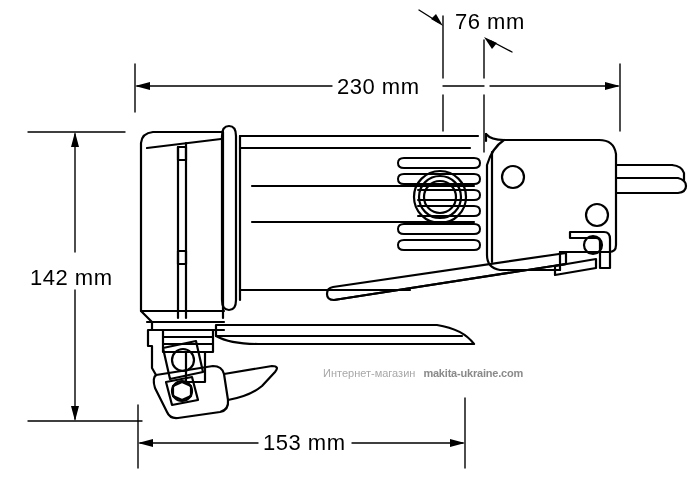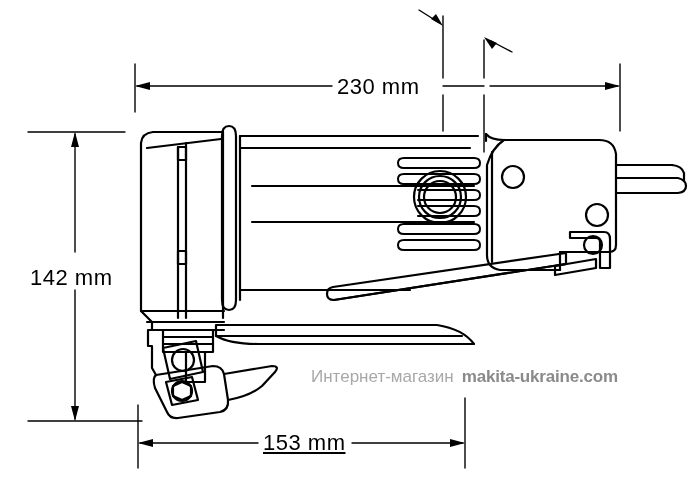--- a/index.html
+++ b/index.html
@@ -30,29 +30,29 @@
     position: absolute;
     font-family: "Liberation Sans", sans-serif;
     font-size: 22px;
     color: #000000;
     white-space: nowrap;
     letter-spacing: 0.5px;
   }
   #label-230 { left: 337px; top: 74px; text-align: right; }
   #label-76  { left: 455px; top: 9px; }
   #label-142 { left: 30px;  top: 265px; text-align: right; }
-  #label-153 { left: 263px; top: 430px; text-decoration: underline; }
+  #label-153 { left: 263px; top: 430px; }
 
   .watermark {
     position: absolute;
-    left: 311px;
+    left: 323px;
     top: 367px;
     white-space: nowrap;
     font-family: "Liberation Sans", sans-serif;
-    font-size: 17px;
+    font-size: 11px;
   }
   .wm-shop {
     color: #a8a8a8;
     font-weight: normal;
   }
   .wm-site {
     color: #8a8a8a;
     font-weight: bold;
     margin-left: 8px;
     letter-spacing: -0.2px;
@@ -208,20 +208,21 @@
         <path d="M152,352 L152,368 L156,375"></path>
 
         <path d="M228,400 Q250,396 262,386 L275,372 Q280,366 272,366 L224,374"></path>
 
       </g>
     </g>
   </svg>
 
   <div class="dim-label" id="label-230">230 mm</div>
 
+  <div class="dim-label" id="label-76">76 mm</div>
 
   <div class="dim-label" id="label-142">142 mm</div>
 
   <div class="dim-label" id="label-153">153 mm</div>
 
   <div class="watermark">
     <span class="wm-shop">Интернет-магазин</span><span class="wm-site">makita-ukraine.com</span>
   </div>
 
 </div>

